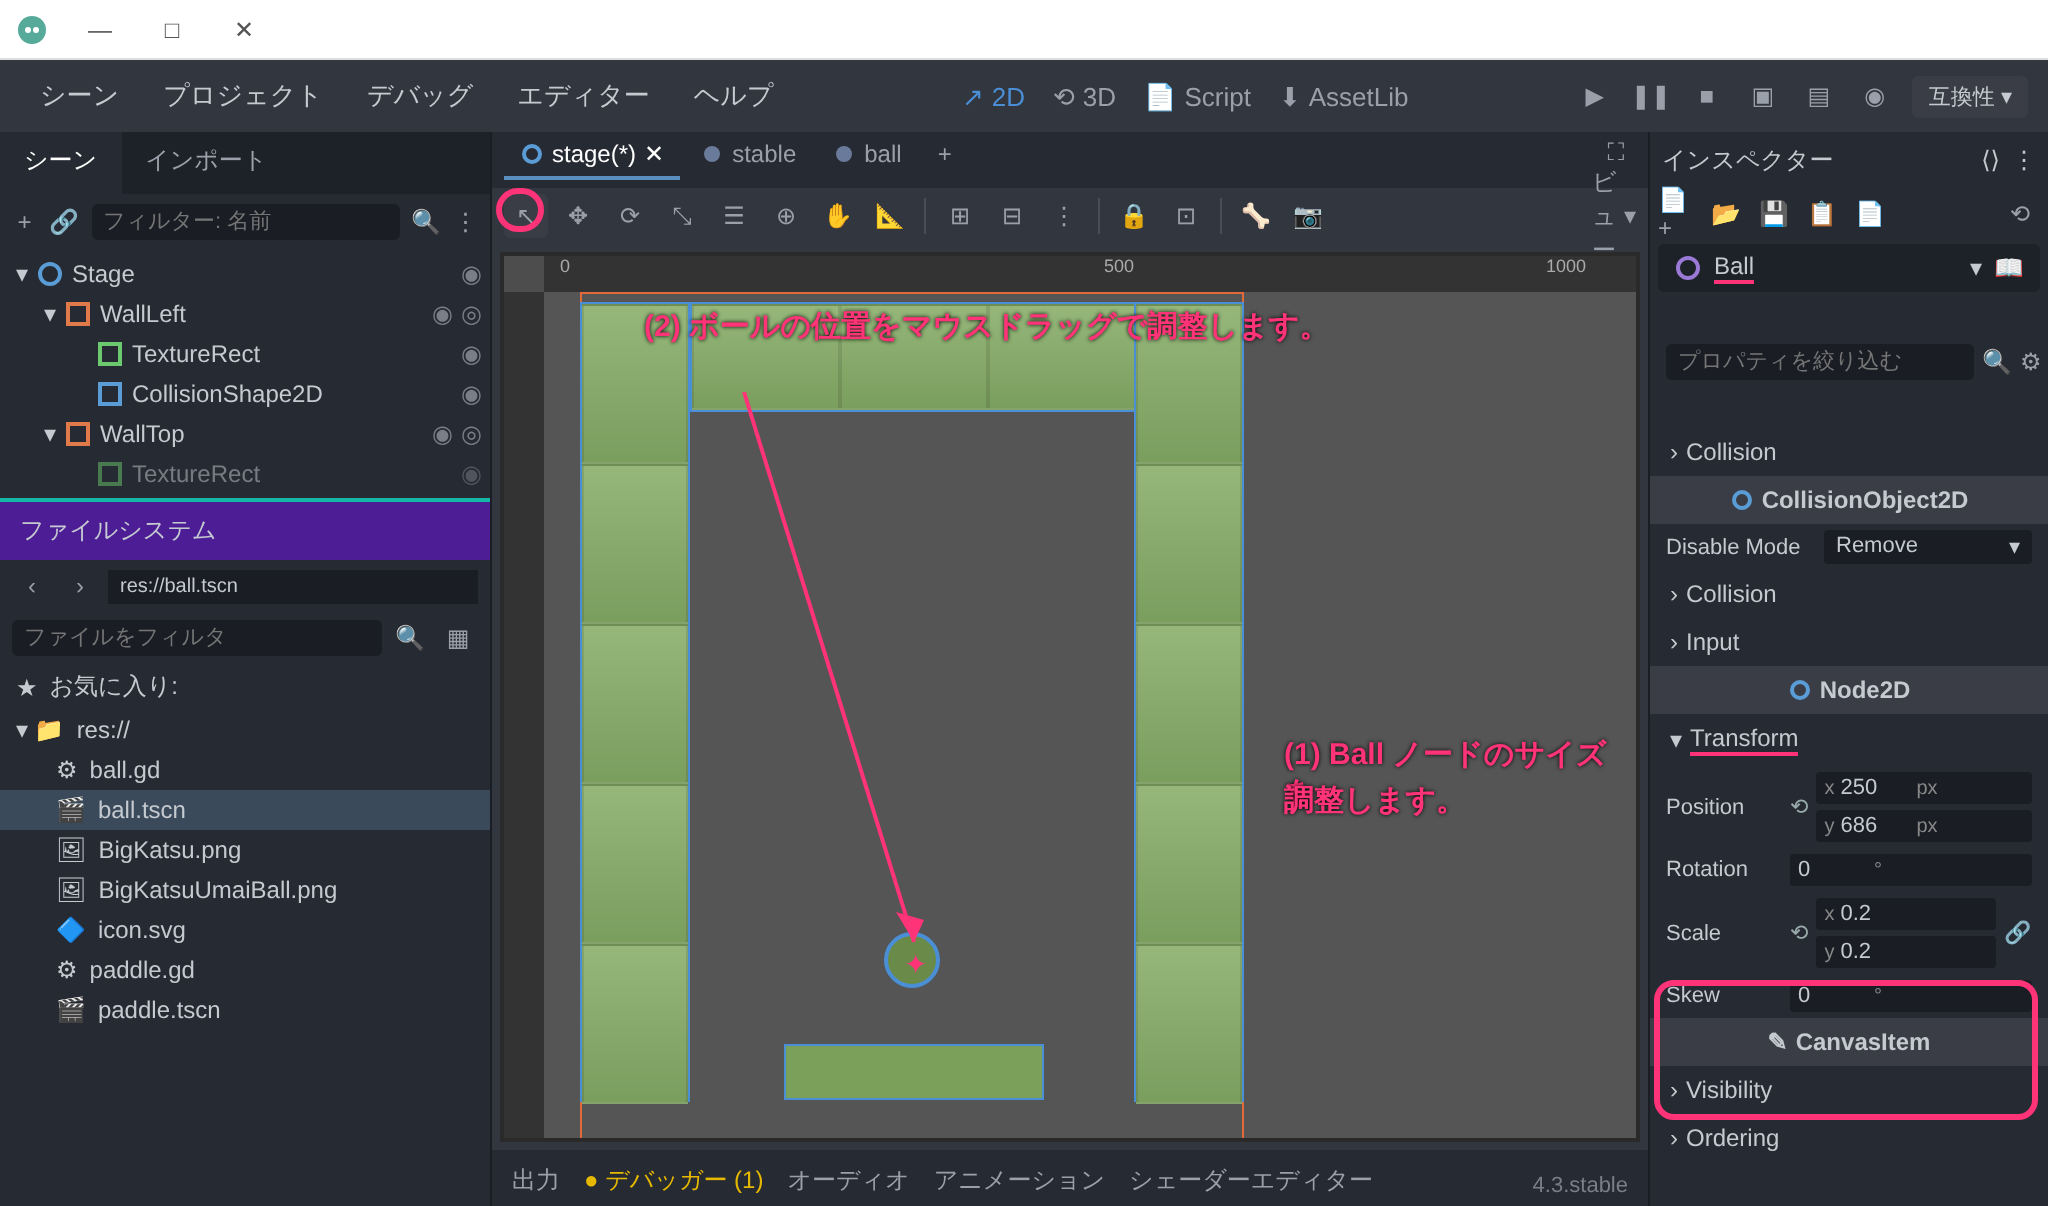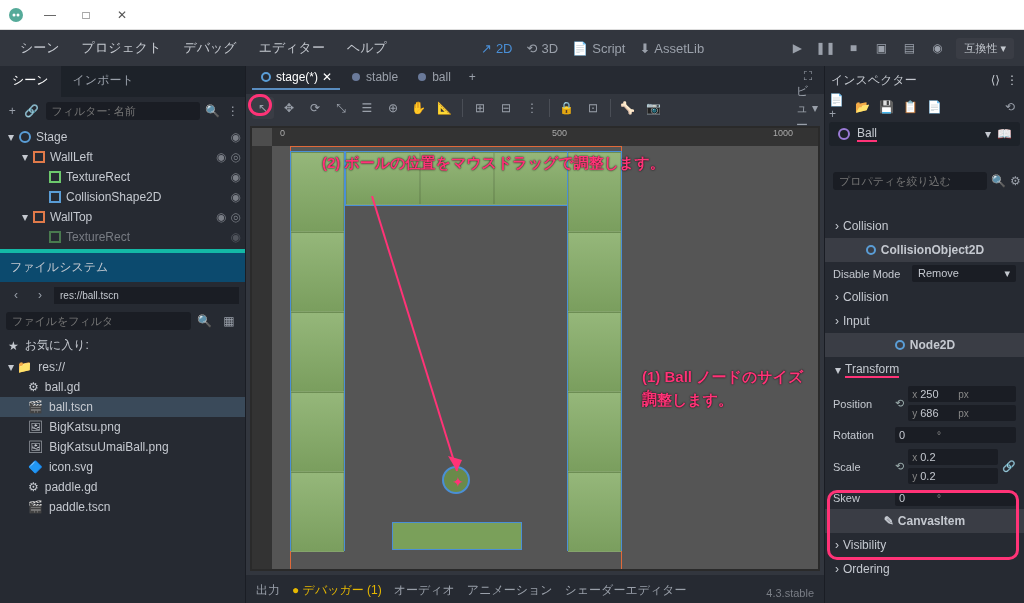--- a/index.html
+++ b/index.html
@@ -23,21 +23,21 @@
 .panel-tab { padding: 6px 12px; font-size: 12px; border-bottom: 2px solid transparent; color: #9aa0aa; }
 .panel-tab.active { background: #262a32; color: #fff; border-bottom: none; }
 .panel-toolbar { display: flex; align-items: center; padding: 4px 6px; gap: 6px; background: #262a32; }
 .tb-icon { width: 20px; height: 20px; display: flex; align-items: center; justify-content: center; color: #9aa0aa; }
 .filter-input { flex: 1; background: #1a1d24; border: none; padding: 3px 6px; color: #c5c9d0; font-size: 11px; border-radius: 3px; }
 .tree { flex: 0 0 auto; padding: 2px 0; overflow: hidden; }
 .tree-item { display: flex; align-items: center; padding: 3px 4px; gap: 4px; font-size: 12px; }
 .tree-indent { display: inline-block; }
 .node-icon { width: 14px; height: 14px; display: inline-block; }
 .vis-dots { margin-left: auto; display: flex; gap: 4px; color: #7a7e86; }
-.fs-header { padding: 6px 10px; background: #0c4a6e; font-size: 12px; border-top: 4px solid #14b8a6; }
+.fs-header { padding: 6px 10px; background: #4c1d95; font-size: 12px; border-top: 2px solid #14b8a6; }
 .path-bar { display: flex; align-items: center; padding: 3px 6px; gap: 4px; }
 .path-input { flex: 1; background: #1a1d24; border: none; padding: 3px 6px; color: #c5c9d0; font-size: 10px; }
 .file-item { display: flex; align-items: center; padding: 3px 8px; gap: 6px; font-size: 12px; }
 .file-item.selected { background: #3a4a5a; }
 .center-panel { flex: 1; background: #32363e; display: flex; flex-direction: column; position: relative; }
 .scene-tabs { display: flex; background: #262a32; align-items: flex-start; padding: 0 6px; height: 28px; gap: 2px; }
 .scene-tab { display: flex; align-items: center; gap: 4px; padding: 4px 8px; font-size: 12px; color: #9aa0aa; }
 .scene-tab.active { border-bottom: 2px solid #5a8dc0; color: #fff; }
 .viewport-toolbar { display: flex; align-items: center; padding: 2px 6px; gap: 4px; background: #32363e; height: 28px; }
 .vt-icon { width: 22px; height: 22px; display: flex; align-items: center; justify-content: center; color: #9aa0aa; border-radius: 3px; }

